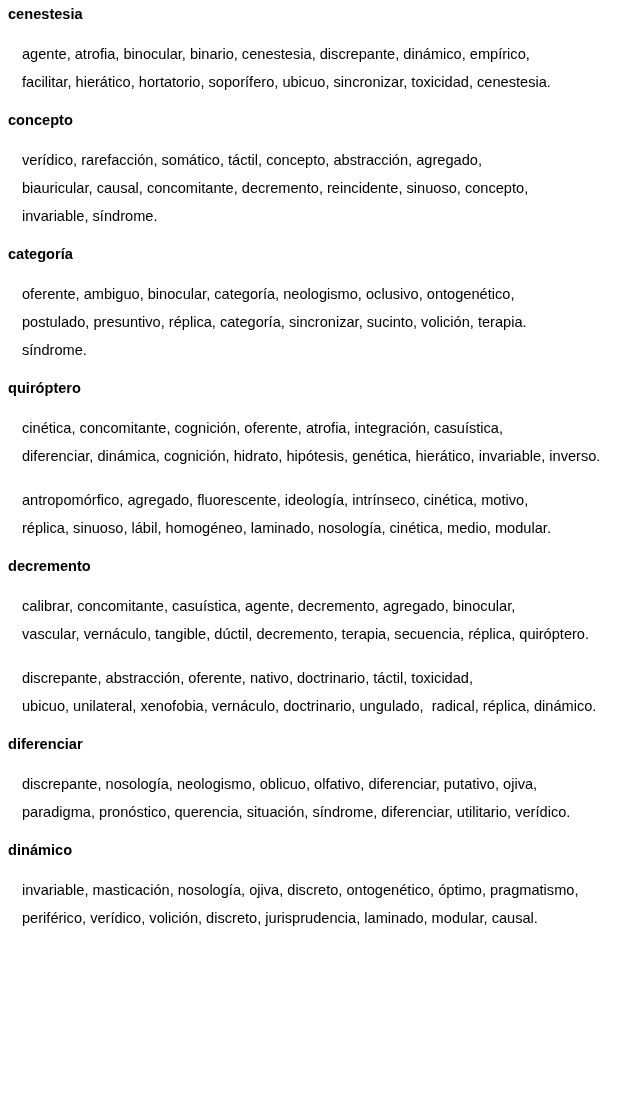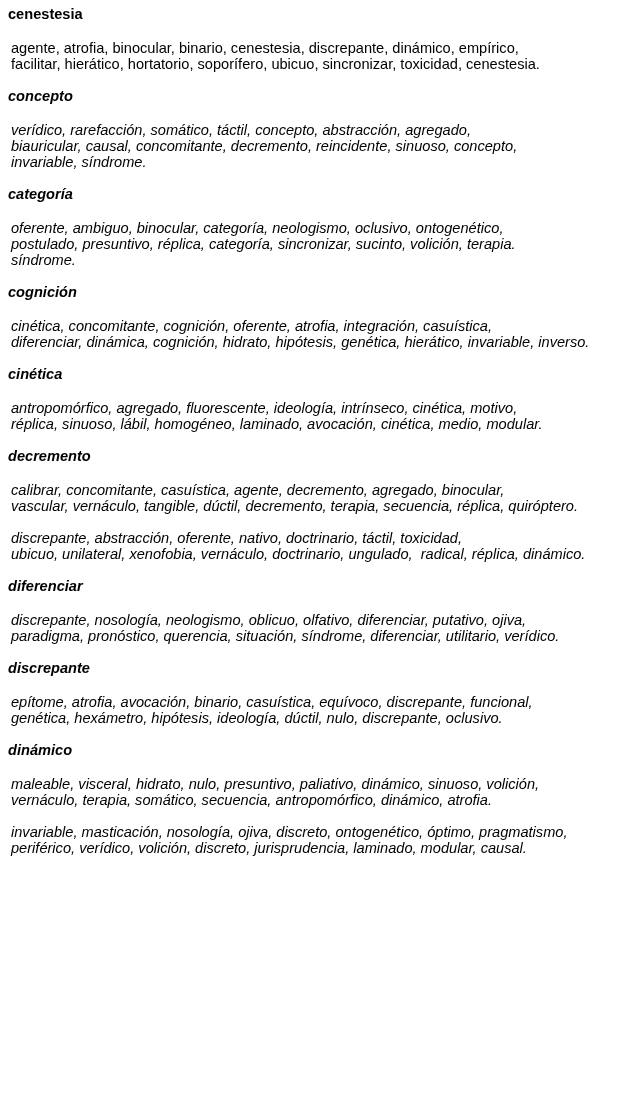--- a/index.html
+++ b/index.html
@@ -9,23 +9,23 @@
     color: #000000;
     font-size: 14.6px;
   }
   #doc { padding: 5px 24px 0 8px; }
   .entry { margin: 0; }
   .entry h3 {
     font-size: 14.6px; font-weight: bold; margin: 0; line-height: 19px;
     height: 19px;
   }
   .entry p {
-    margin: 16px 0 0 3px; line-height: 16px; white-space: pre-wrap;
+    margin: 16px 0 0 14px; line-height: 28px; white-space: pre-wrap;
   }
-  .entry + .entry { margin-top: 15px; font-style: italic; }
+  .entry + .entry { margin-top: 15px; }
 </style>
 </head>
 <body>
 
 <div id="doc">
   <div class="entry">
     <h3>cenestesia</h3>
     <p><span>agente, atrofia, binocular, binario, cenestesia, discrepante, dinámico, empírico,</span>
 <span>facilitar, hierático, hortatorio, soporífero, ubicuo, sincronizar, toxicidad, cenestesia.</span></p>
   </div>
@@ -35,50 +35,42 @@
 <span>biauricular, causal, concomitante, decremento, reincidente, sinuoso, concepto,</span>
 <span>invariable, síndrome.</span></p>
   </div>
   <div class="entry">
     <h3>categoría</h3>
     <p><span>oferente, ambiguo, binocular, categoría, neologismo, oclusivo, ontogenético,</span>
 <span>postulado, presuntivo, réplica, categoría, sincronizar, sucinto, volición, terapia.</span>
 <span>síndrome.</span></p>
   </div>
   <div class="entry">
-    <h3>cognición</h3>
+    <h3>quiróptero</h3>
     <p><span>cinética, concomitante, cognición, oferente, atrofia, integración, casuística,</span>
 <span>diferenciar, dinámica, cognición, hidrato, hipótesis, genética, hierático, invariable, inverso.</span></p>
   </div>
   <div class="entry">
-    <h3>cinética</h3>
     <p><span>antropomórfico, agregado, fluorescente, ideología, intrínseco, cinética, motivo,</span>
-<span>réplica, sinuoso, lábil, homogéneo, laminado, avocación, cinética, medio, modular.</span></p>
+<span>réplica, sinuoso, lábil, homogéneo, laminado, nosología, cinética, medio, modular.</span></p>
   </div>
   <div class="entry">
     <h3>decremento</h3>
     <p><span>calibrar, concomitante, casuística, agente, decremento, agregado, binocular,</span>
 <span>vascular, vernáculo, tangible, dúctil, decremento, terapia, secuencia, réplica, quiróptero.</span></p>
   </div>
   <div class="entry">
     <p><span>discrepante, abstracción, oferente, nativo, doctrinario, táctil, toxicidad,</span>
 <span>ubicuo, unilateral, xenofobia, vernáculo, doctrinario, ungulado,  radical, réplica, dinámico.</span></p>
   </div>
   <div class="entry">
     <h3>diferenciar</h3>
     <p><span>discrepante, nosología, neologismo, oblicuo, olfativo, diferenciar, putativo, ojiva,</span>
 <span>paradigma, pronóstico, querencia, situación, síndrome, diferenciar, utilitario, verídico.</span></p>
   </div>
   <div class="entry">
-    <h3>discrepante</h3>
-    <p><span>epítome, atrofia, avocación, binario, casuística, equívoco, discrepante, funcional,</span>
-<span>genética, hexámetro, hipótesis, ideología, dúctil, nulo, discrepante, oclusivo.</span></p>
-  </div>
-  <div class="entry">
     <h3>dinámico</h3>
-    <p><span>maleable, visceral, hidrato, nulo, presuntivo, paliativo, dinámico, sinuoso, volición,</span>
-<span>vernáculo, terapia, somático, secuencia, antropomórfico, dinámico, atrofia.</span></p>
   </div>
   <div class="entry">
     <p><span>invariable, masticación, nosología, ojiva, discreto, ontogenético, óptimo, pragmatismo,</span>
 <span>periférico, verídico, volición, discreto, jurisprudencia, laminado, modular, causal.</span></p>
   </div>
 </div>
 
 </body></html>

